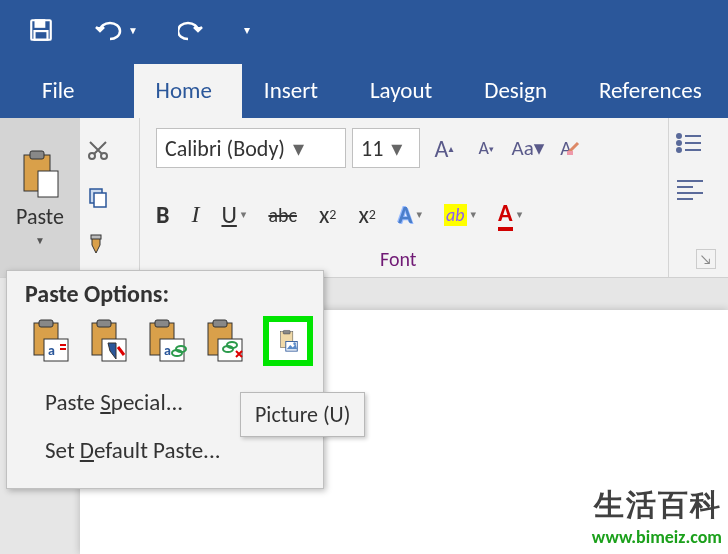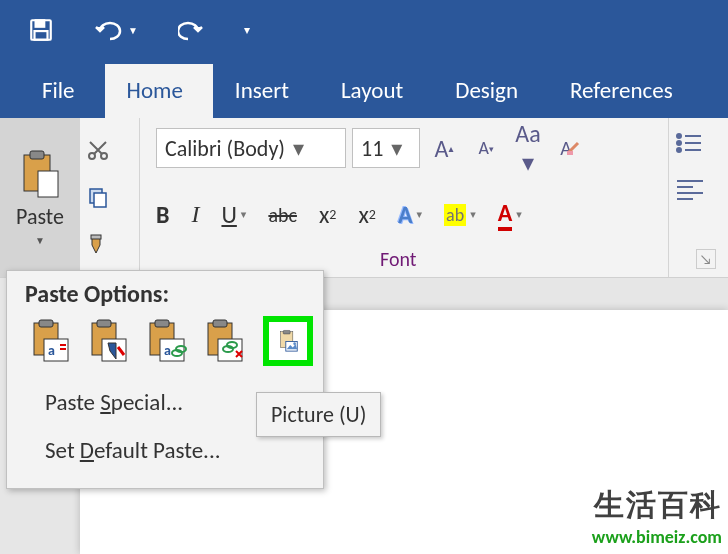--- a/index.html
+++ b/index.html
@@ -3,21 +3,21 @@
 <meta charset="utf-8">
 <style>
 * { box-sizing: border-box; margin: 0; padding: 0; }
 body { font-family: "Segoe UI", Calibri, sans-serif; background: #fff; width: 728px; height: 554px; overflow: hidden; position: relative; }
 
 .titlebar { background: #2b579a; height: 60px; display: flex; align-items: center; padding: 0 28px; gap: 40px; }
 .titlebar .ic { color: #fff; display: flex; align-items: center; cursor: pointer; }
 
 .tabs { background: #2b579a; height: 58px; display: flex; align-items: flex-end; padding: 0 20px; }
 .tab { color: #fff; font-size: 23px; padding: 12px 30px 14px 22px; cursor: pointer; }
-.tab.active { background: #f3f3f3; color: #2b579a; font-weight: 400; }
+.tab.active { background: #f3f3f3; color: #2b579a; font-weight: 400; margin-left: 29px; }
 
 .ribbon { background: #f3f3f3; height: 160px; border-bottom: 1px solid #d0d0d0; display: flex; position:relative;}
 .paste-group { width: 140px; display: flex; border-right: 1px solid #d4d4d4; }
 .paste-btn { background: #d4d4d4; width: 80px; display: flex; flex-direction: column; align-items: center; justify-content: center; gap:4px; cursor:pointer;}
 .paste-btn .lbl { font-size: 22px; color:#333; }
 .small-tools { display: flex; flex-direction: column; align-items: center; justify-content: space-around; padding: 8px 6px; }
 .small-tools div { cursor:pointer; }
 
 .font-group { padding: 10px 16px 6px 16px; flex:1; }
 .font-row1 { display: flex; align-items: center; gap: 6px; margin-bottom: 30px; }
@@ -38,21 +38,21 @@
 .page { background: #fff; position: absolute; left: 80px; top: 32px; right: 0; bottom: 0; box-shadow: 0 0 8px rgba(0,0,0,.2); }
 
 .popup { position: absolute; left: 6px; top: 270px; background: #f3f3f3; border: 1px solid #c0c0c0; box-shadow: 2px 2px 6px rgba(0,0,0,.25); padding: 8px 10px 14px 18px; z-index: 5; }
 .popup-title { font-size: 24px; font-weight: 600; color: #333; margin-bottom: 8px; }
 .paste-icons { display: flex; gap: 8px; margin-bottom: 12px; align-items:center;}
 .pi { width: 50px; height: 50px; display: flex; align-items: center; justify-content: center; cursor:pointer; position:relative;}
 .hl { border: 6px solid #00e500; background: #fff; padding: 8px; margin-left:6px;}
 .popup-item { font-size: 23px; color: #333; padding: 10px 20px; cursor:pointer; }
 .popup-item u { text-decoration: underline; }
 
-.tooltip { position: absolute; left: 256px; top: 392px; background: #f3f3f3; border: 1px solid #b8b8b8; padding: 8px 14px; font-size: 22px; color: #333; z-index:6; box-shadow: 2px 2px 4px rgba(0,0,0,.2);}
+.tooltip { position: absolute; left: 240px; top: 392px; background: #f3f3f3; border: 1px solid #b8b8b8; padding: 8px 14px; font-size: 22px; color: #333; z-index:6; box-shadow: 2px 2px 4px rgba(0,0,0,.2);}
 
 .watermark { position: absolute; right: 6px; bottom: 6px; text-align: right; z-index: 10; }
 .wm1 { color: #404040; font-size: 30px; font-weight: 700; letter-spacing:2px; text-shadow: 1px 1px 0 #fff, -1px -1px 0 #fff;}
 .wm2 { color: #1ba01b; font-size: 18px; font-weight:600;}
 
 svg { display:block; }
 </style>
 </head>
 <body>
 
@@ -128,21 +128,21 @@
       <div class="font-select" style="width:190px;">
         <span>Calibri (Body)</span>
           <span class="dd">▾</span>
       </div>
       <div class="font-select sz">
         <span>11</span>
           <span class="dd">▾</span>
       </div>
       <div class="ic-btn" style="font-size:24px;">A<span style="font-size:10px;vertical-align:super;">▴</span></div>
       <div class="ic-btn" style="font-size:18px;">A<span style="font-size:9px;vertical-align:super;">▾</span></div>
-      <div class="ic-btn" style="font-size:24px;flex-direction:column;">
+      <div class="ic-btn" style="font-size:21px;">
           <span>Aa</span>
           <span class="caret">▾</span>
         </div>
       <div class="ic-btn">
           <span style="font-size:20px;color:#5a5a8a;">A</span>
           <svg width="14" height="14" style="margin-left:-6px;" viewBox="0 0 14 14">
             <path d="M2 12 L12 2" stroke="#d86" stroke-width="3"></path>
             <rect x="1" y="10" width="6" height="4" fill="#e9a"></rect>
           </svg>
         </div>
@@ -161,21 +161,21 @@
         </div>
       <div class="btn">
           <span>x</span>
           <sup style="font-size:14px;">2</sup>
         </div>
       <div class="btn">
           <span style="color:#4a7ecb;text-shadow:1px 1px 0 #9bf,-1px -1px 0 #9bf;font-weight:700;">A</span>
           <span class="caret">▾</span>
         </div>
       <div class="btn">
-          <span style="background:#ffff00;padding:0 2px;font-size:18px;color:#737373;">ab</span>
+          <span style="background:#ffff00;padding:0 2px;font-size:18px;color:#8b5cf6;font-style:italic;">ab</span>
           <span class="caret">▾</span>
         </div>
       <div class="btn">
           <span style="border-bottom:4px solid #d00000;color:#d00000;font-weight:700;">A</span>
           <span class="caret">▾</span>
         </div>
     </div>
     <div class="group-label">Font</div>
     <div class="group-launcher">↘</div>
   </div>

